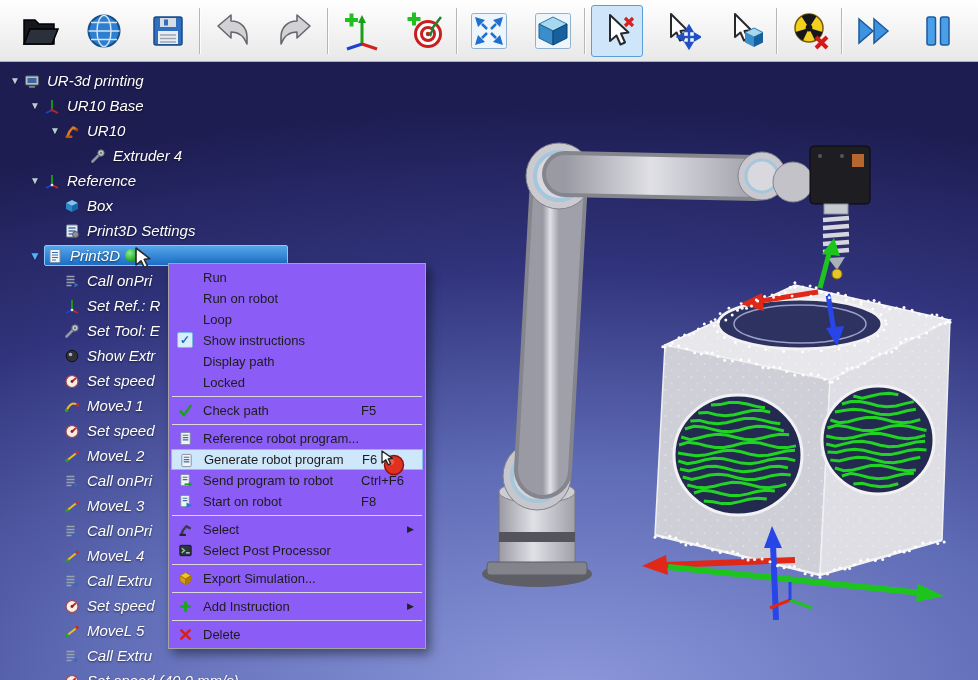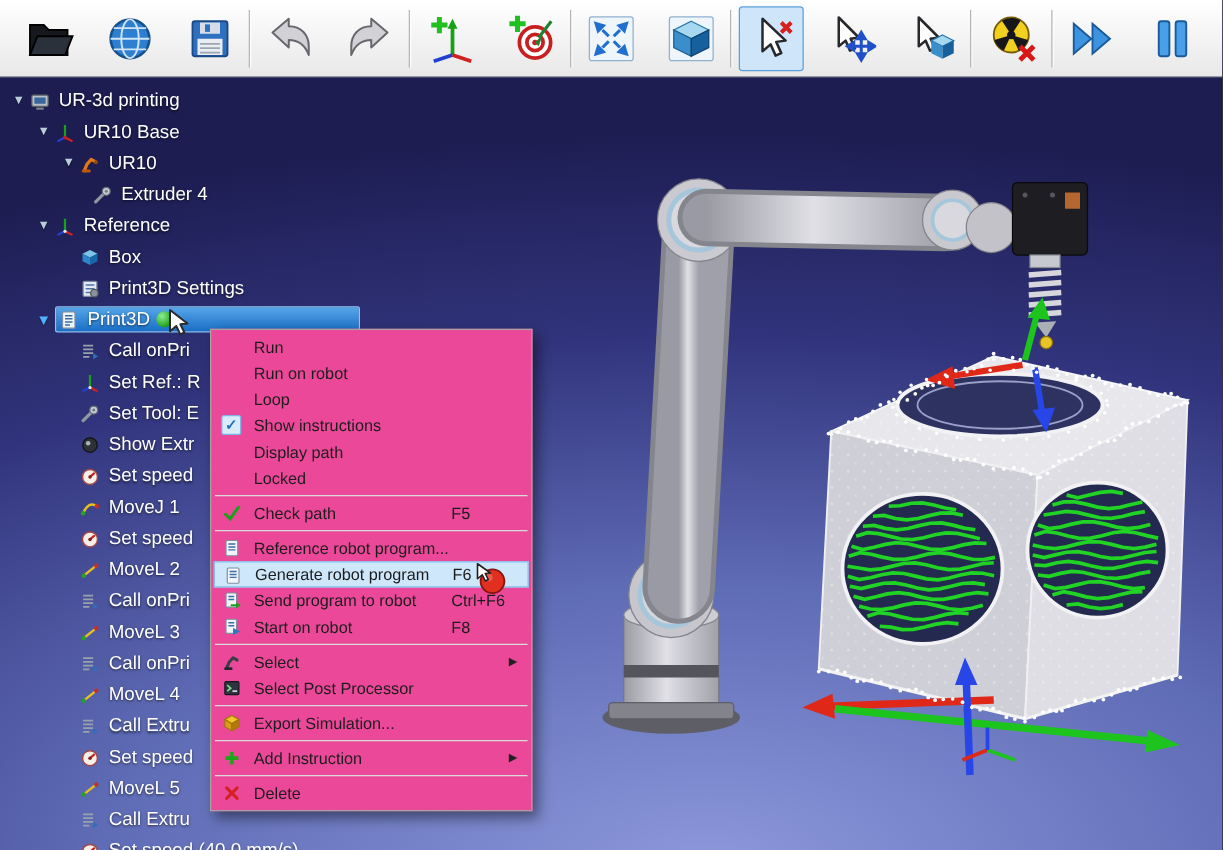--- a/index.html
+++ b/index.html
@@ -21,29 +21,29 @@
   #scene{position:absolute;left:0;top:0;}
   
   #tree{position:absolute;top:0;left:0;width:440px;height:618px;padding-top:6px;
     box-sizing:border-box;overflow:hidden;z-index:2;}
   .trow{height:25px;display:flex;align-items:center;color:#fff;font-size:15px;white-space:nowrap;}
   .twisty{width:18px;flex:none;font-size:10px;text-align:center;color:#b8cdd9;
     text-shadow:0 1px 1px rgba(0,0,0,.6);}
   .twisty.tsel{color:#4db2ff;font-size:12px;}
   .ticon{width:18px;height:16px;flex:none;margin-right:5px;display:inline-flex;}
   .ticon svg{width:16px;height:16px;}
-  .tlabel{text-shadow:0 1px 2px rgba(0,0,0,.6);}
+  .tlabel{text-shadow:0 1px 2px rgba(0,0,0,.6);font-style:italic;}
   .selbg{display:inline-flex;align-items:center;width:244px;box-sizing:border-box;
     background:linear-gradient(#55a5e8,#1a6ec6);border:1px solid #8cc6f8;border-radius:2px;
     padding:1px 6px 1px 2px;}
   .greendot{width:13px;height:13px;border-radius:50%;flex:none;margin-left:5px;
     background:radial-gradient(circle at 35% 30%, #8ef08e, #1fa01f 70%, #0c700c);}
   
   #menu{position:absolute;left:168px;top:263px;width:258px;box-sizing:border-box;
-    background:#ec4899;border:1px solid #a4a4a4;box-shadow:4px 5px 10px rgba(0,0,0,.45);
+    background:#8b5cf6;border:1px solid #a4a4a4;box-shadow:4px 5px 10px rgba(0,0,0,.45);
     padding:3px 0;z-index:5;}
   .mitem{position:relative;height:21px;line-height:21px;font-size:13px;color:#1c1c1c;
     padding-left:32px;margin:0 2px;}
   .mitem.hl{background:#cfe7fb;border:1px solid #84bdea;height:19px;line-height:19px;}
   .micon{position:absolute;left:6px;top:2px;width:17px;height:17px;
     display:flex;align-items:center;justify-content:center;}
   .micon svg{width:15px;height:15px;}
   .micon.chk{width:16px;height:16px;top:2px;background:#d9ecfc;border:1px solid #7db7e8;
     border-radius:2px;color:#1b6fc4;font-weight:bold;font-size:12px;box-sizing:border-box;}
   .msc{position:absolute;left:190px;}
@@ -575,21 +575,21 @@
           <span class="twisty">▼</span>
           <span class="ticon">
             <svg viewBox="0 0 16 16">
               <path d="M3.5 13.5 L5.5 8.5 L9 4.5 L12.5 6.5" fill="none" stroke="#e07818" stroke-width="2.6" stroke-linecap="round" stroke-linejoin="round"></path>
               <rect x="1.5" y="12.5" width="7" height="2.5" rx="1" fill="#c05808"></rect>
               <circle cx="12.8" cy="6.8" r="1.6" fill="#904808"></circle>
             </svg>
           </span>
           <span class="tlabel">UR10</span>
         </div>
-        <div class="trow" style="padding-left: 56px;">
+        <div class="trow" style="padding-left: 72px;">
           <span class="twisty"></span>
           <span class="ticon">
             <svg viewBox="0 0 16 16">
               <path d="M2.5 13.5 L8.5 7.5" stroke="#9098a0" stroke-width="2.6" stroke-linecap="round"></path>
               <circle cx="11" cy="5" r="3.2" fill="#c2cad2" stroke="#606870"></circle>
               <circle cx="11" cy="5" r="1.2" fill="#707880"></circle>
             </svg>
           </span>
           <span class="tlabel">Extruder 4</span>
         </div>

